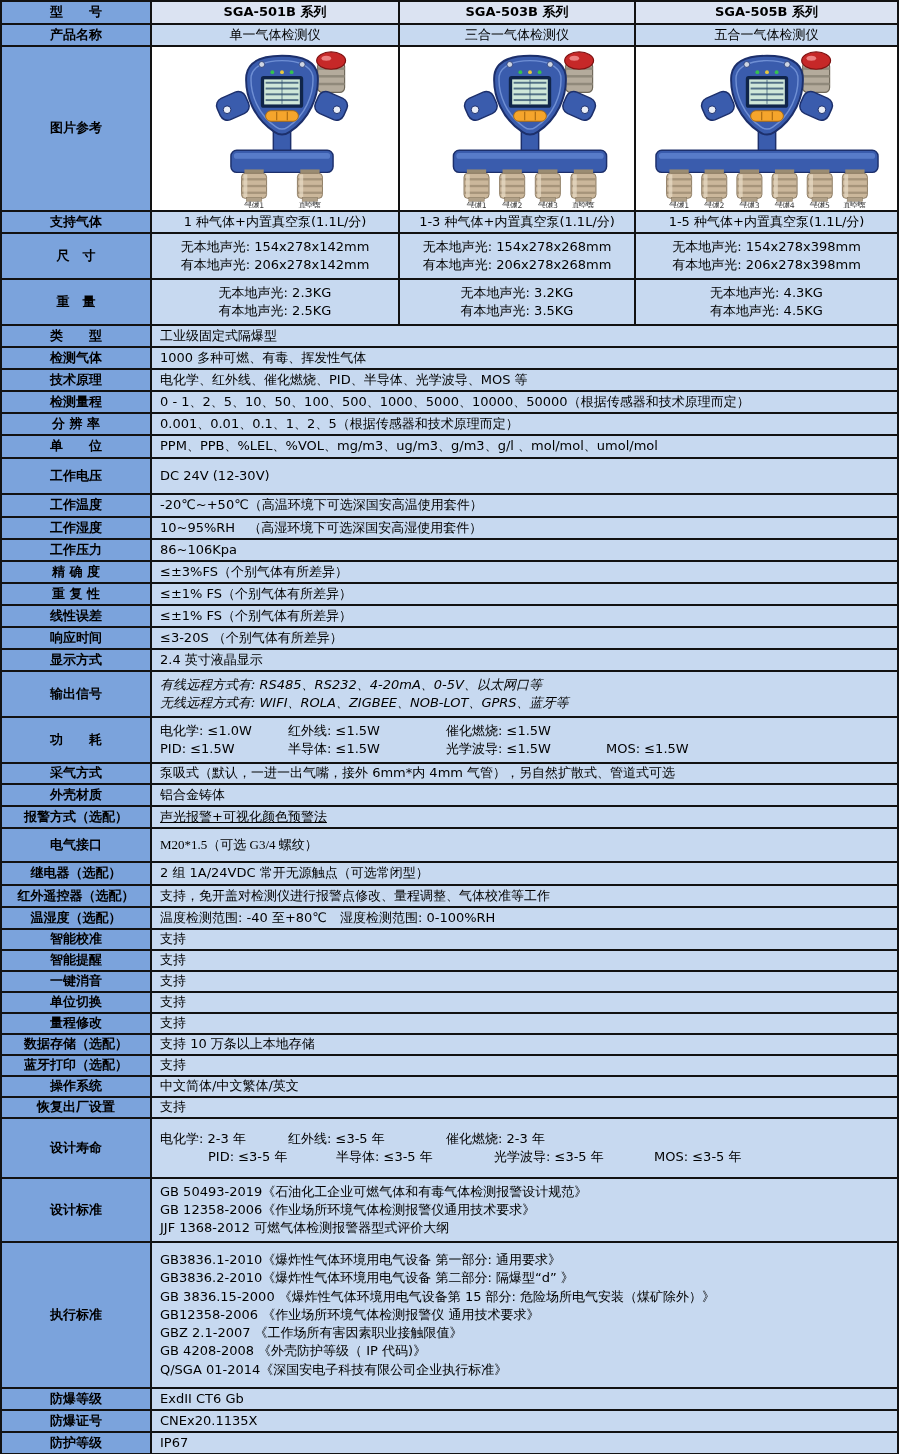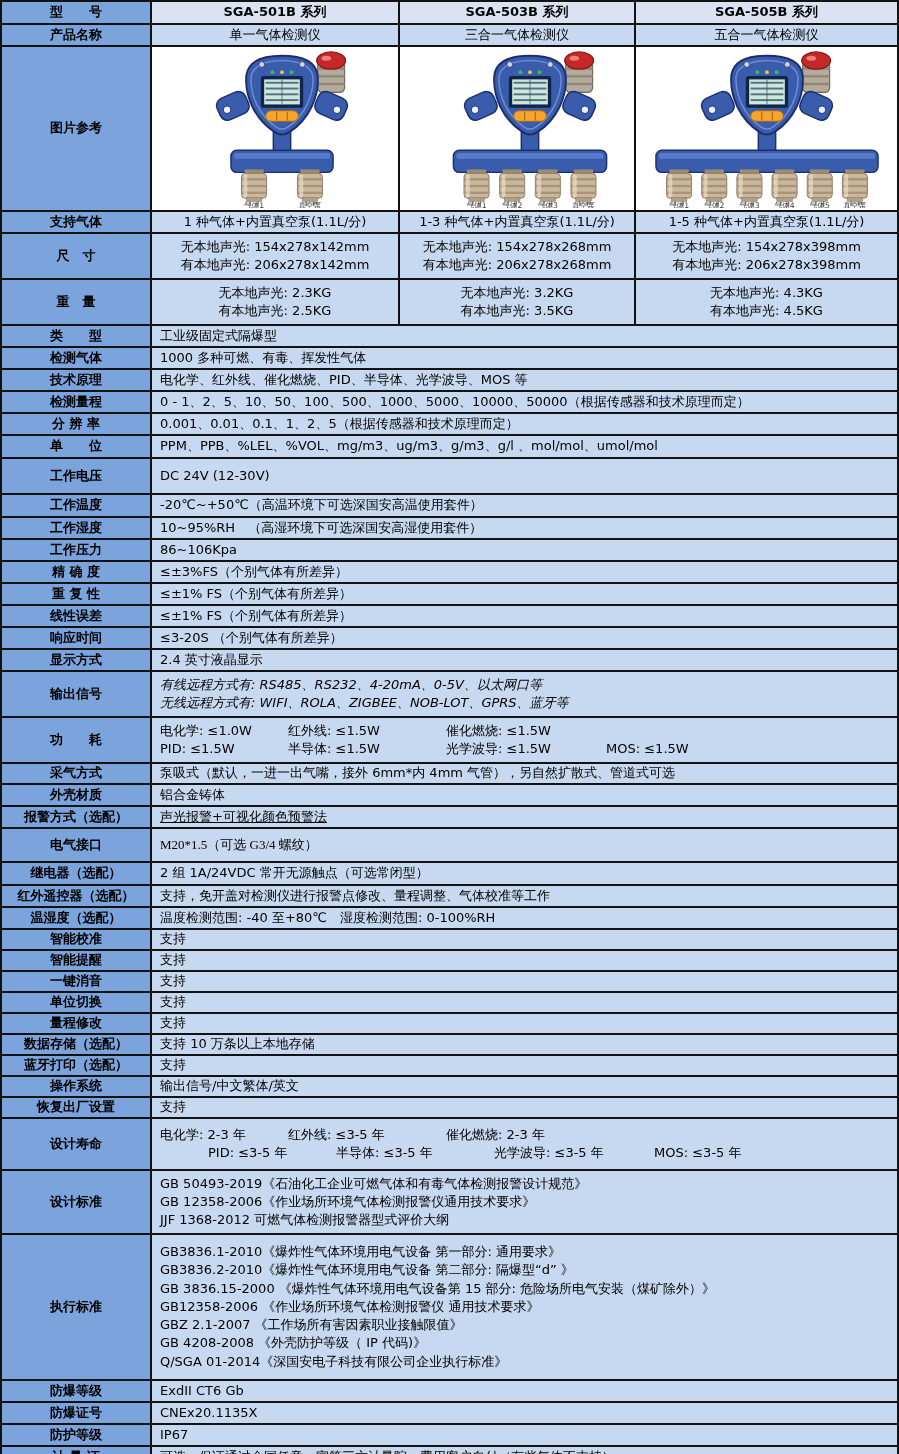--- a/index.html
+++ b/index.html
@@ -583,33 +583,33 @@
         <td class="val" colspan="3">
           <div class="" style="height: 100%;">
             <div class="lineblock">支持</div>
           </div>
         </td>
       </tr>
       <tr style="height: 21px;">
         <td class="lbl">操作系统</td>
         <td class="val" colspan="3">
           <div class="" style="height: 100%;">
-            <div class="lineblock">输出信号/中文繁体/英文</div>
+            <div class="lineblock">中文简体/中文繁体/英文</div>
           </div>
         </td>
       </tr>
       <tr style="height: 21px;">
         <td class="lbl">恢复出厂设置</td>
         <td class="val" colspan="3">
           <div class="" style="height: 100%;">
             <div class="lineblock">支持</div>
           </div>
         </td>
       </tr>
-      <tr style="height: 52px;">
+      <tr style="height: 60px;">
         <td class="lbl">设计寿命</td>
         <td class="val" colspan="3">
           <div class="twolines" style="height: 100%;">
             <div class="lineblock"><span class="colseg" style="min-width: 128px;">电化学: 2-3 年</span><span class="colseg" style="min-width: 158px;">红外线: ≤3-5 年</span><span class="colseg">催化燃烧: 2-3 年</span></div>
             <div class="lineblock"><span class="colseg" style="min-width: 128px; margin-left: 48px;">PID: ≤3-5 年</span><span class="colseg" style="min-width: 158px;">半导体: ≤3-5 年</span><span class="colseg" style="min-width: 160px;">光学波导: ≤3-5 年</span><span class="colseg">MOS: ≤3-5 年</span></div>
           </div>
         </td>
       </tr>
       <tr style="height: 64px;">
         <td class="lbl">设计标准</td>

